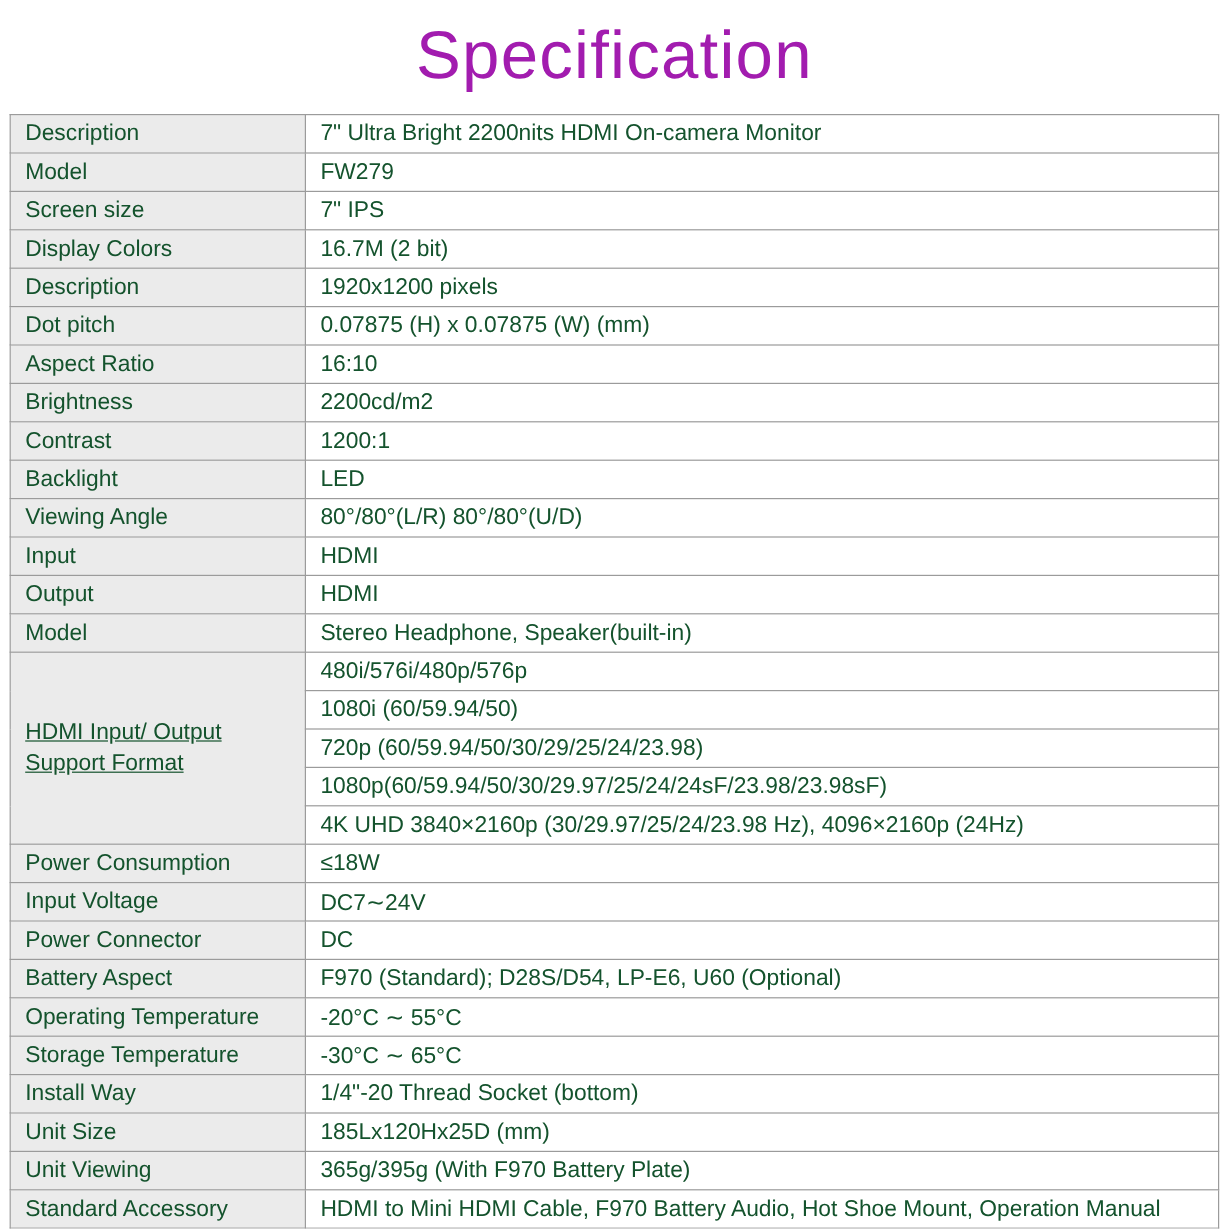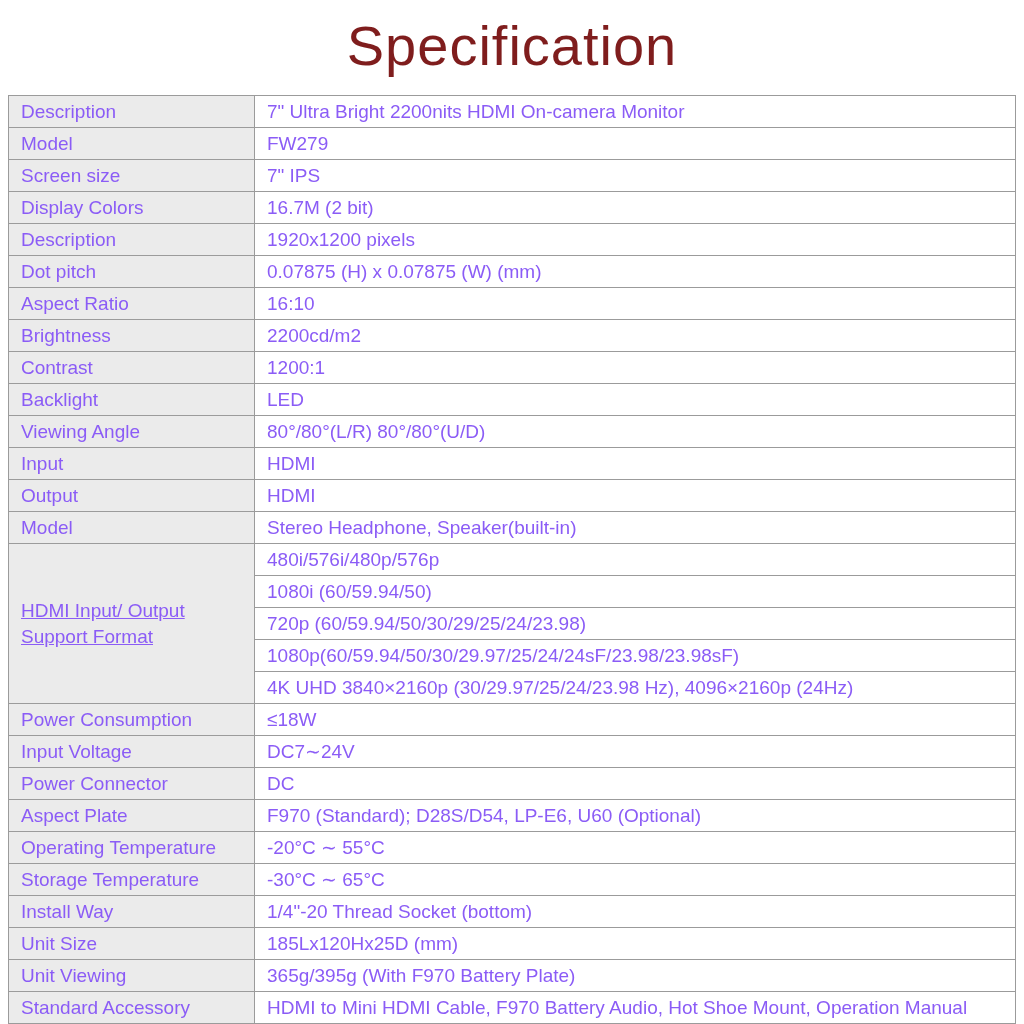--- a/index.html
+++ b/index.html
@@ -13,36 +13,36 @@
     margin: 0 auto;
     background: #ffffff;
     overflow: hidden;
   }
   h1.page-title {
     text-align: center;
     font-family: "Liberation Sans", sans-serif;
     font-weight: 400;
     font-size: 56px;
     line-height: 67px;
-    color: #7f1d1d;
+    color: #a21caf;
     letter-spacing: 1px;
     margin: 12px 0 16px 0;
   }
   table.spec-table {
     border-collapse: collapse;
     table-layout: fixed;
     width: 1008px;
     margin: 0 auto;
     font-family: "Liberation Sans", sans-serif;
   }
   .spec-table th, .spec-table td {
     border: 1px solid #9b9b9b;
     font-size: 19px;
     font-weight: 400;
-    color: #8b5cf6;
+    color: #14532d;
     text-align: left;
     vertical-align: middle;
     height: 31px;
     padding: 0 4px 0 12px;
     white-space: nowrap;
     overflow: hidden;
   }
   .spec-table th {
     width: 229px; 
     background: #ebebeb;
@@ -143,21 +143,21 @@
         </tr>
         <tr>
           <th>Input Voltage</th>
           <td>DC7∼24V</td>
         </tr>
         <tr>
           <th>Power Connector</th>
           <td>DC</td>
         </tr>
         <tr>
-          <th>Aspect Plate</th>
+          <th>Battery Aspect</th>
           <td>F970 (Standard); D28S/D54, LP-E6, U60 (Optional)</td>
         </tr>
         <tr>
           <th>Operating Temperature</th>
           <td>-20°C ∼ 55°C</td>
         </tr>
         <tr>
           <th>Storage Temperature</th>
           <td>-30°C ∼ 65°C</td>
         </tr>

